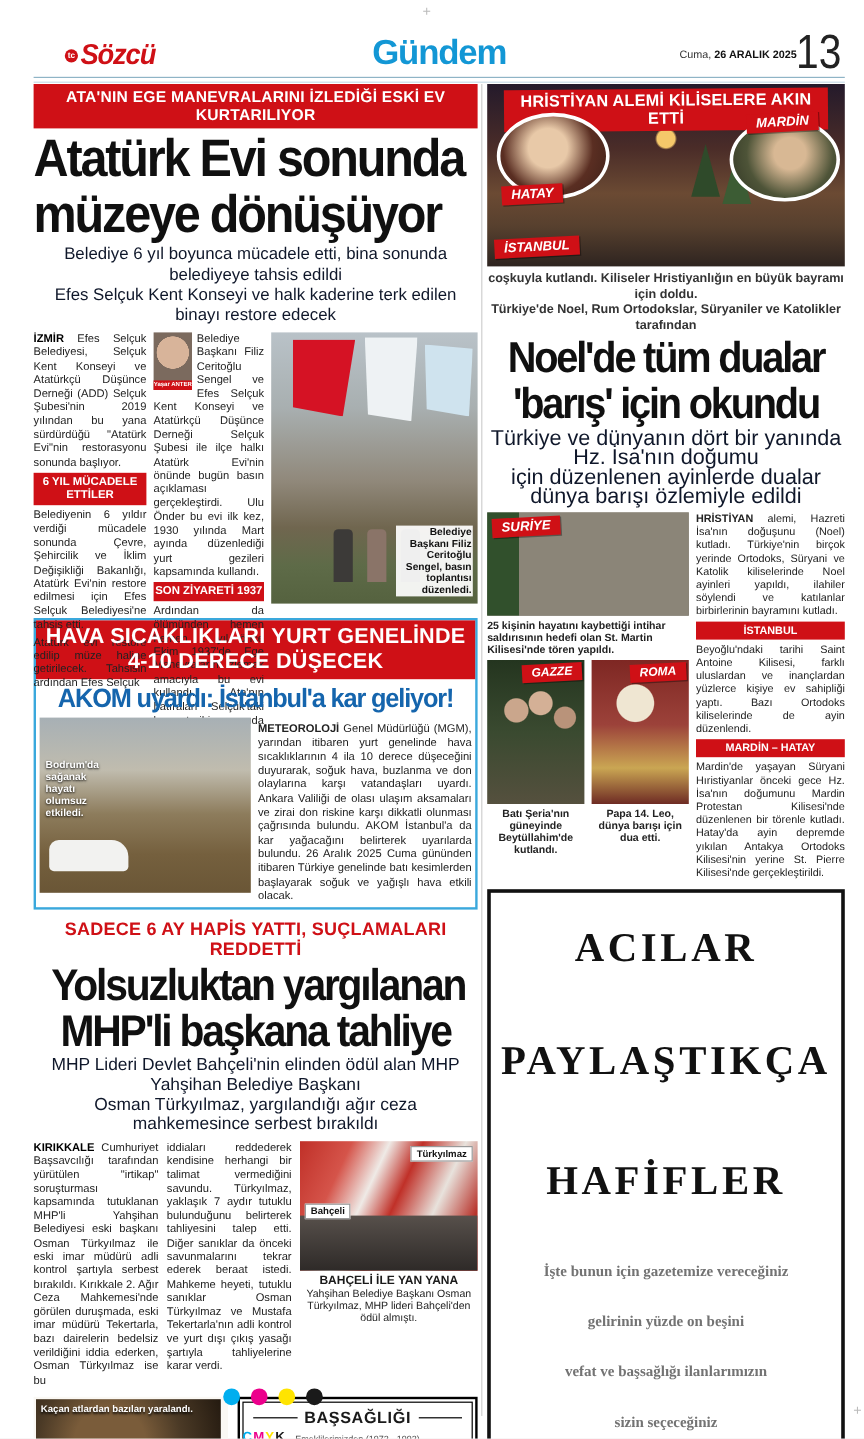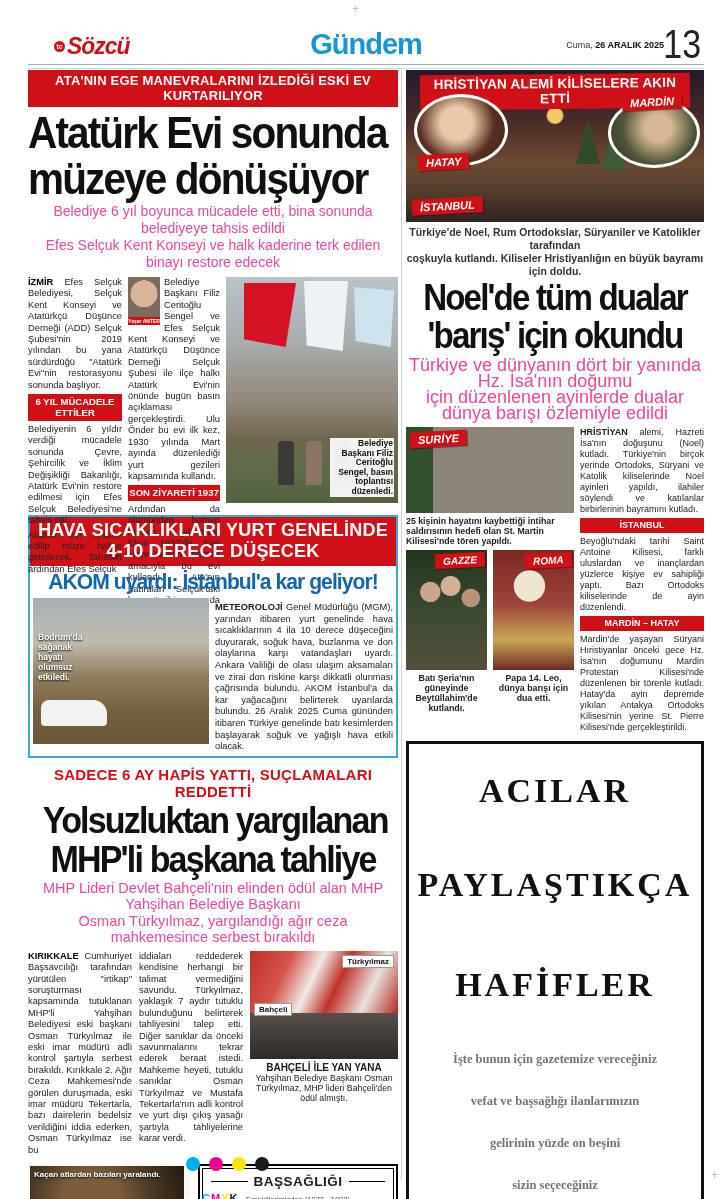--- a/index.html
+++ b/index.html
@@ -24,21 +24,21 @@
   
   .colL{position:absolute;left:28px;top:70px;width:370px;}
   .colR{position:absolute;left:406px;top:70px;width:298px;}
   .vdivider{position:absolute;left:401px;top:70px;height:1110px;width:1px;background:#cfcfcf;}
   
   .kbar{background:#cf1016;color:#fff;font-weight:bold;text-align:center;
         font-size:13px;letter-spacing:.2px;padding:3px 0 4px;transform-origin:center;}
   .headline{font-weight:900;color:#101010;letter-spacing:-2px;line-height:1.0;
             transform:scaleX(.92);transform-origin:left;white-space:nowrap;}
   .headline.c{transform:scaleX(.92);text-align:center;transform-origin:center;}
-  .subhead{color:#ec4899;font-weight:500;text-align:center;}
+  .subhead{color:#0f172a;font-weight:500;text-align:center;}
   .redsub{background:#cf1016;color:#fff;font-weight:bold;font-size:9.5px;text-align:center;
           padding:2px 0;margin:3px 0;}
   .body-t{font-size:9.3px;line-height:11.4px;text-align:justify;color:#222;}
   .body-t .lead{font-weight:bold;color:#000;}
   .photo{position:relative;overflow:hidden;background:#999;}
   .badge{position:absolute;background:#cf1016;color:#fff;font-weight:bold;font-style:italic;
          font-size:11px;padding:2px 8px;transform:rotate(-3deg);box-shadow:1px 1px 0 rgba(0,0,0,.35);}
   
   .at-head{font-size:44px;margin:4px 0 2px;}
   .at-sub{font-size:14px;line-height:17px;margin-bottom:6px;}
@@ -280,22 +280,22 @@
       <div class="tree" style="left:170px;bottom:58px;"></div>
       <div class="tree" style="left:196px;bottom:52px;border-bottom-color:#3c5c34;"></div>
       <div class="kbar noel-kick">HRİSTİYAN ALEMİ KİLİSELERE AKIN ETTİ</div>
       <div class="oval hatay"></div>
       <div class="oval mardin"></div>
       <span class="badge" style="left:12px;top:84px;">HATAY</span>
       <span class="badge" style="right:22px;top:24px;">MARDİN</span>
       <span class="badge" style="left:6px;bottom:8px;">İSTANBUL</span>
     </div>
     <div class="noel-cap">
+      <div>coşkuyla kutlandı. Kiliseler Hristiyanlığın en büyük bayramı için doldu.</div>
       <div>Türkiye'de Noel, Rum Ortodokslar, Süryaniler ve Katolikler tarafından</div>
-      <div>coşkuyla kutlandı. Kiliseler Hristiyanlığın en büyük bayramı için doldu.</div>
     </div>
     <div class="noel-head headline c">Noel'de tüm dualar</div>
     <div class="noel-head headline c" style="margin-top:0;">'barış' için okundu</div>
     <div class="noel-sub subhead">
       <div>Türkiye ve dünyanın dört bir yanında Hz. İsa'nın doğumu</div>
       <div>için düzenlenen ayinlerde dualar dünya barışı özlemiyle edildi</div>
     </div>
 
     <div class="noel-mid">
       <div class="nm-left">
@@ -328,22 +328,22 @@
         <p style="margin:0;">Mardin'de yaşayan Süryani Hıristiyanlar önceki gece Hz. İsa'nın doğumunu Mardin Protestan Kilisesi'nde düzenlenen bir törenle kutladı. Hatay'da ayin depremde yıkılan Antakya Ortodoks Kilisesi'nin yerine St. Pierre Kilisesi'nde gerçekleştirildi.</p>
       </div>
     </div>
 
     <div class="ad">
       <h2 class="l1">ACILAR</h2>
       <h2 class="l2">PAYLAŞTIKÇA</h2>
       <h2 class="l3">HAFİFLER</h2>
       <div class="ad-lines">
         <div>İşte bunun için gazetemize  vereceğiniz</div>
+        <div>gelirinin yüzde on beşini</div>
         <div>vefat ve başsağlığı ilanlarımızın</div>
-        <div>gelirinin yüzde on beşini</div>
         <div>sizin seçeceğiniz</div>
 
       </div>
 
     </div>
   </div>
 
   <div class="cmyk">
     <div class="dots">
       <div class="dot d-c"></div>

